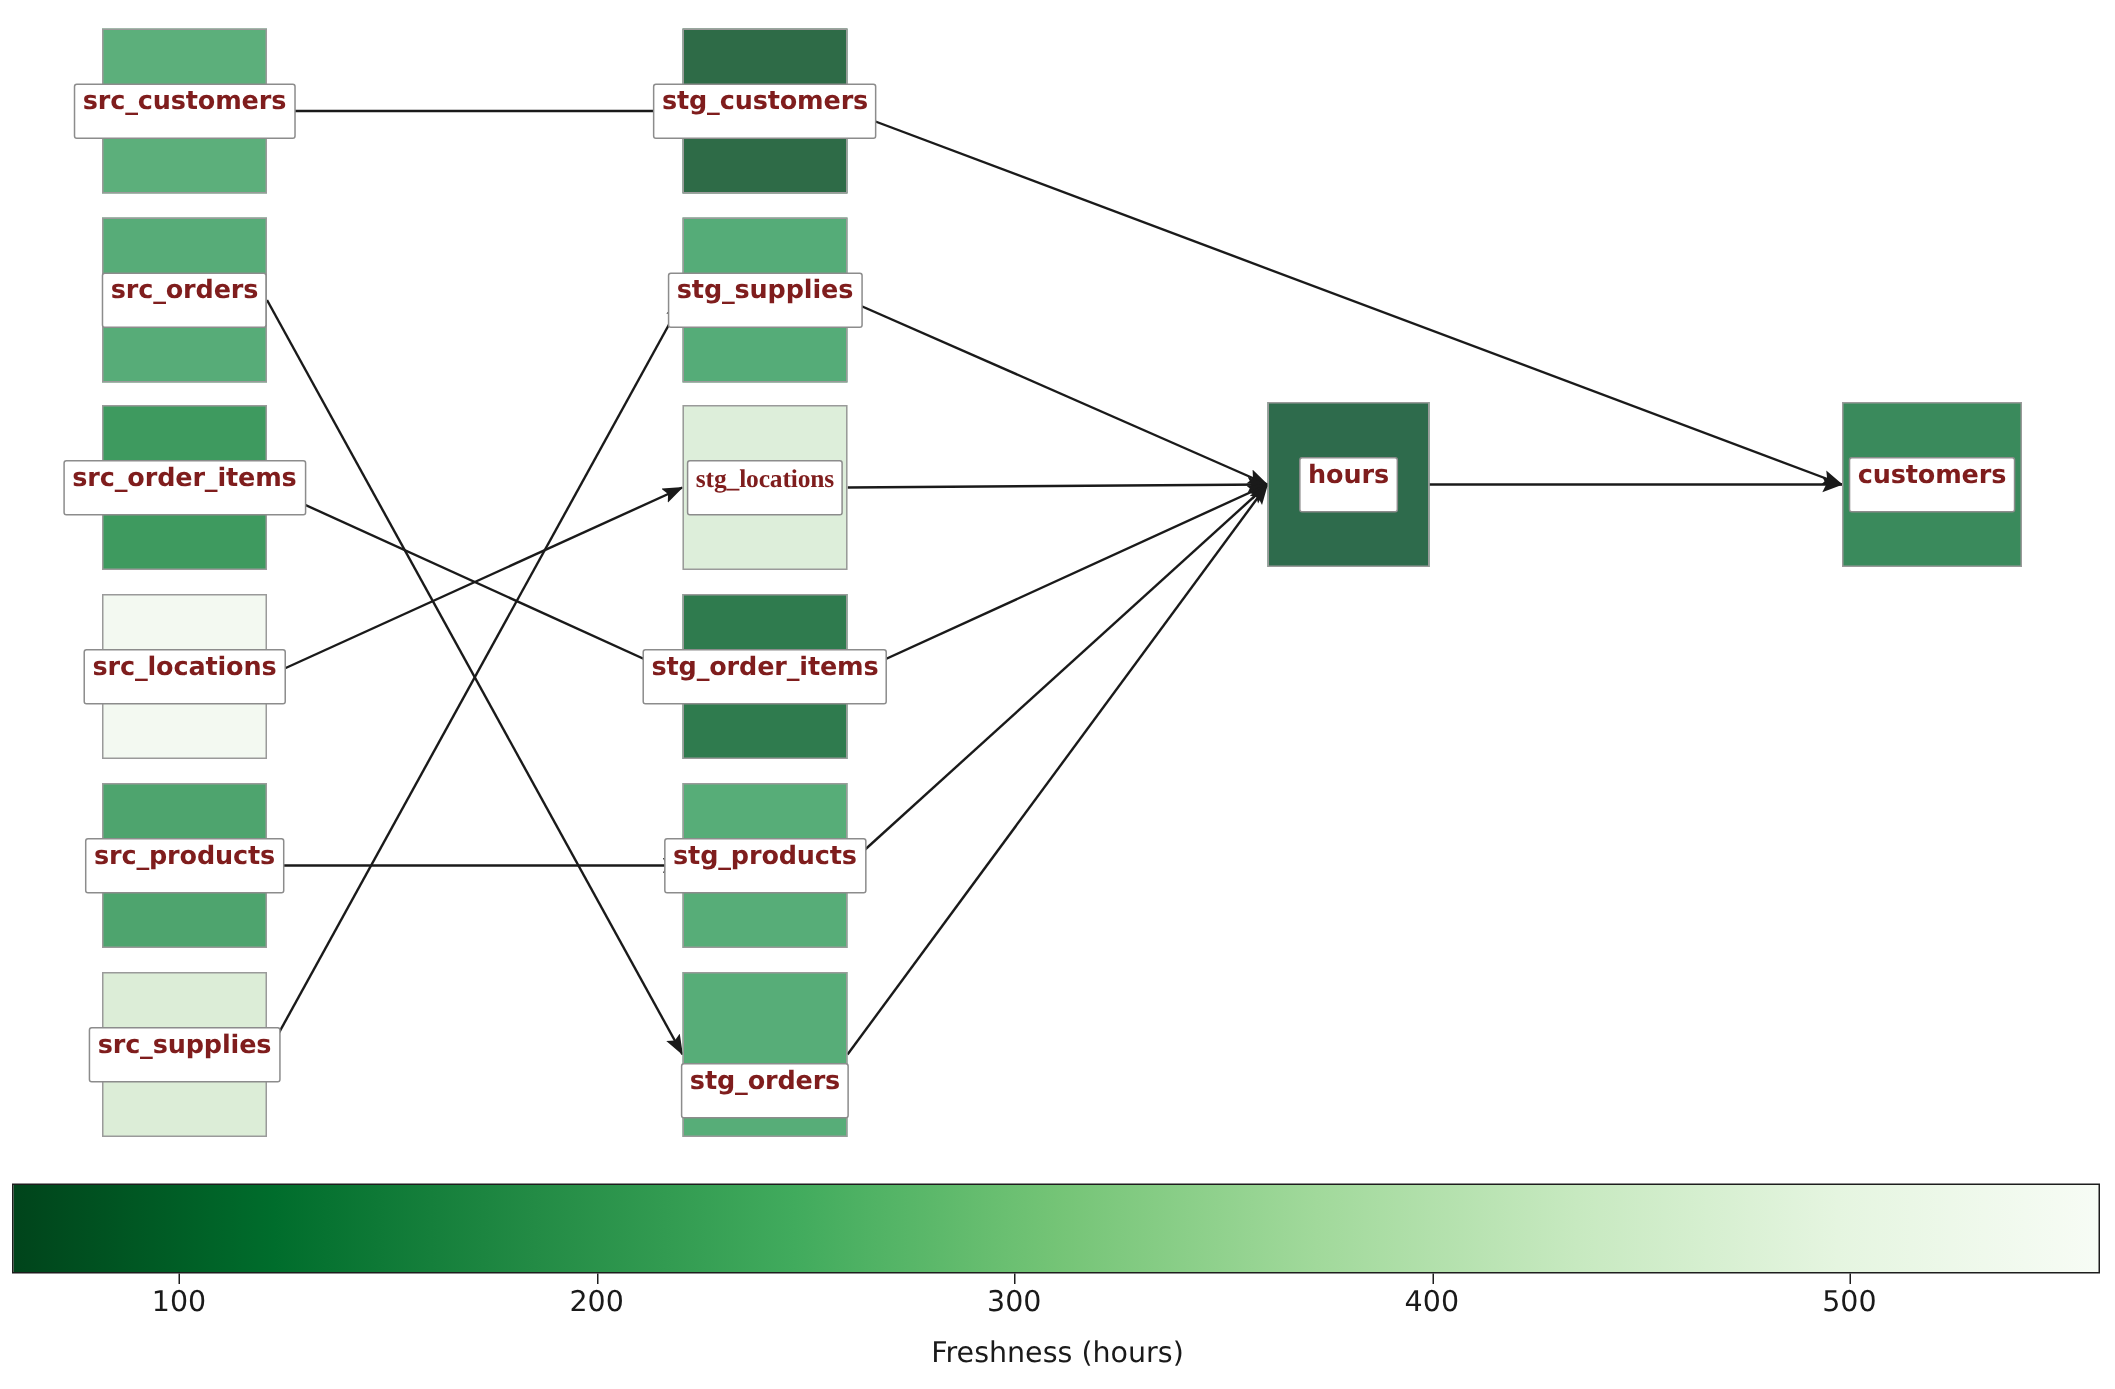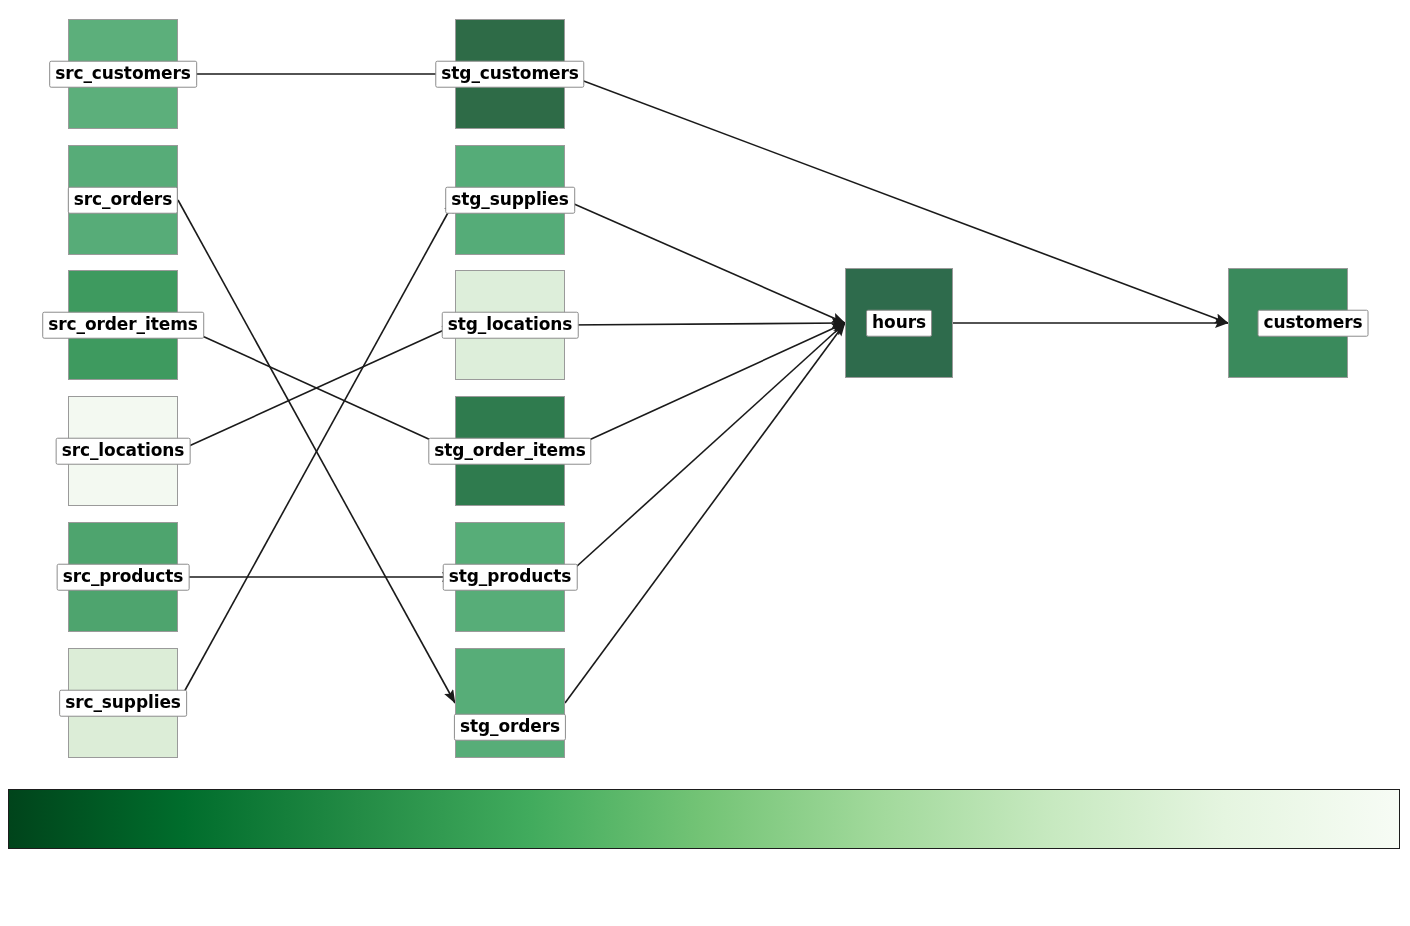--- a/index.html
+++ b/index.html
@@ -6,24 +6,24 @@
   body{width:1410px;height:926px;font-family:"DejaVu Sans",sans-serif;overflow:hidden;position:relative;}
   #stage{position:relative;width:1410px;height:926px;background:#ffffff;}
   .graph-layer{position:absolute;left:0;top:0;width:1410px;height:780px;}
   .node-rect{position:absolute;box-sizing:border-box;border:1px solid #9a9a9a;}
   .node-label{
     position:absolute;
     transform:translate(-50%,-50%);
     background:#ffffff;
     border:1px solid #8c8c8c;
     border-radius:2px;
-    padding:2px 5px 3px 5px;
+    padding:2px 5px 13px 5px;
     font-size:17px;
     font-weight:bold;
-    color:#000000;
+    color:#7f1d1d;
     white-space:nowrap;
     line-height:1.15;
     letter-spacing:-0.1px;
   }
   .cbar-wrap{position:absolute;left:8px;top:789px;width:1392px;}
   .cbar{
     width:1392px;height:60px;box-sizing:border-box;
     border:1px solid #1d1d1d;
   }
   .cbar-ticks{position:relative;width:1392px;height:14px;}
@@ -81,26 +81,39 @@
       <div class="node-rect" style="left: 845px; top: 268px; width: 108px; height: 110px; background: rgb(46, 107, 76);"></div>
       <div class="node-rect" style="left: 1228px; top: 268px; width: 120px; height: 110px; background: rgb(58, 138, 92);"></div>
       <div class="node-label" style="left: 123px; top: 74px;">src_customers</div>
       <div class="node-label" style="left: 123px; top: 200px;">src_orders</div>
       <div class="node-label" style="left: 123px; top: 325px;">src_order_items</div>
       <div class="node-label" style="left: 123px; top: 451px;">src_locations</div>
       <div class="node-label" style="left: 123px; top: 577px;">src_products</div>
       <div class="node-label" style="left: 123px; top: 703px;">src_supplies</div>
       <div class="node-label" style="left: 510px; top: 74px;">stg_customers</div>
       <div class="node-label" style="left: 510px; top: 200px;">stg_supplies</div>
-      <div class="node-label" style="left: 510px; top: 325px;">stg_locations</div>
+      <div class="node-label" style="left: 510px; top: 325px; font-family: Liberation Serif, serif;">stg_locations</div>
       <div class="node-label" style="left: 510px; top: 451px;">stg_order_items</div>
       <div class="node-label" style="left: 510px; top: 577px;">stg_products</div>
       <div class="node-label" style="left: 510px; top: 703px; margin-top: 24px;">stg_orders</div>
       <div class="node-label" style="left: 899px; top: 323px;">hours</div>
-      <div class="node-label" style="left: 1288px; top: 323px; margin-left: 25px;">customers</div>
+      <div class="node-label" style="left: 1288px; top: 323px;">customers</div>
     </div>
 
   <div class="cbar-wrap">
     <div class="cbar" id="cbar-gradient" style="background: linear-gradient(to right, rgb(0, 68, 27), rgb(0, 109, 44), rgb(35, 139, 69), rgb(65, 171, 93), rgb(116, 196, 118), rgb(161, 217, 155), rgb(199, 233, 192), rgb(229, 245, 224), rgb(247, 252, 245));"></div>
+    <div class="cbar-ticks" id="cbar-ticks">
+        <div class="tick-mark" style="left: 111.36px;"></div>
+        <div class="tick-label" style="left: 111.36px;">100</div>
+        <div class="tick-mark" style="left: 389.76px;"></div>
+        <div class="tick-label" style="left: 389.76px;">200</div>
+        <div class="tick-mark" style="left: 668.16px;"></div>
+        <div class="tick-label" style="left: 668.16px;">300</div>
+        <div class="tick-mark" style="left: 946.56px;"></div>
+        <div class="tick-label" style="left: 946.56px;">400</div>
+        <div class="tick-mark" style="left: 1224.96px;"></div>
+        <div class="tick-label" style="left: 1224.96px;">500</div>
+      </div>
   </div>
 
+  <div class="cbar-title">Freshness (hours)</div>
 
 </div>
 
 </body></html>

